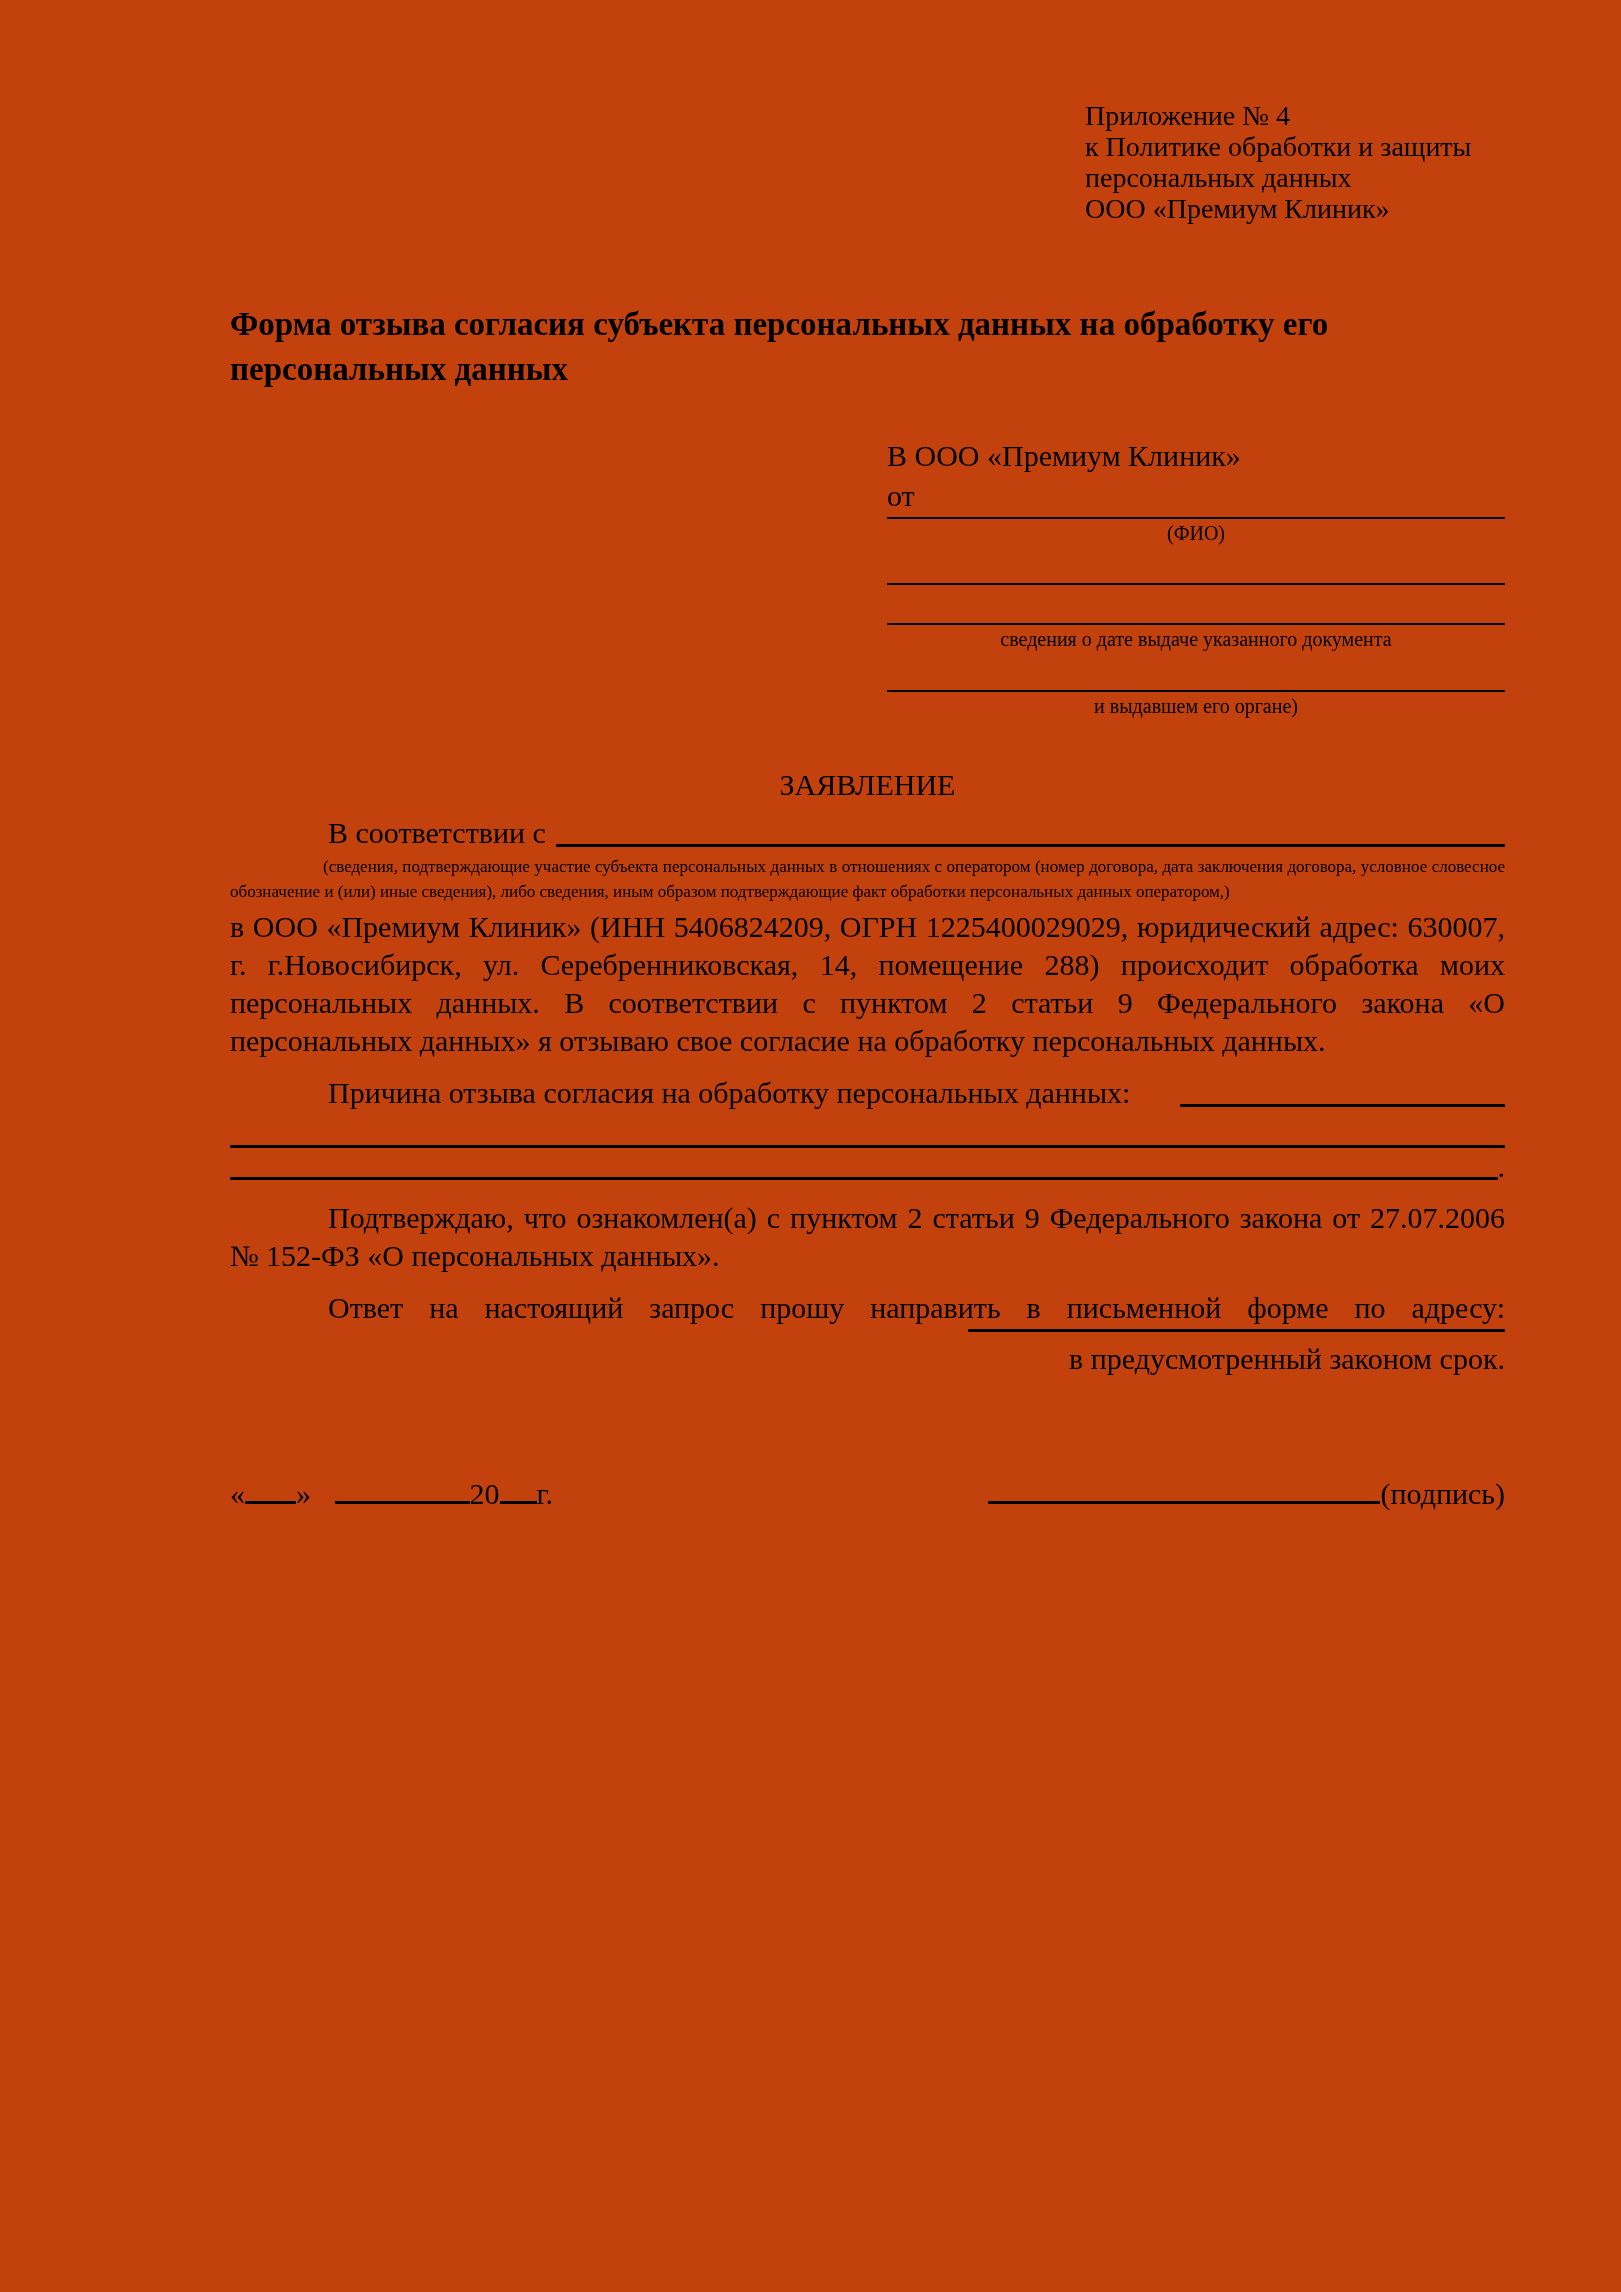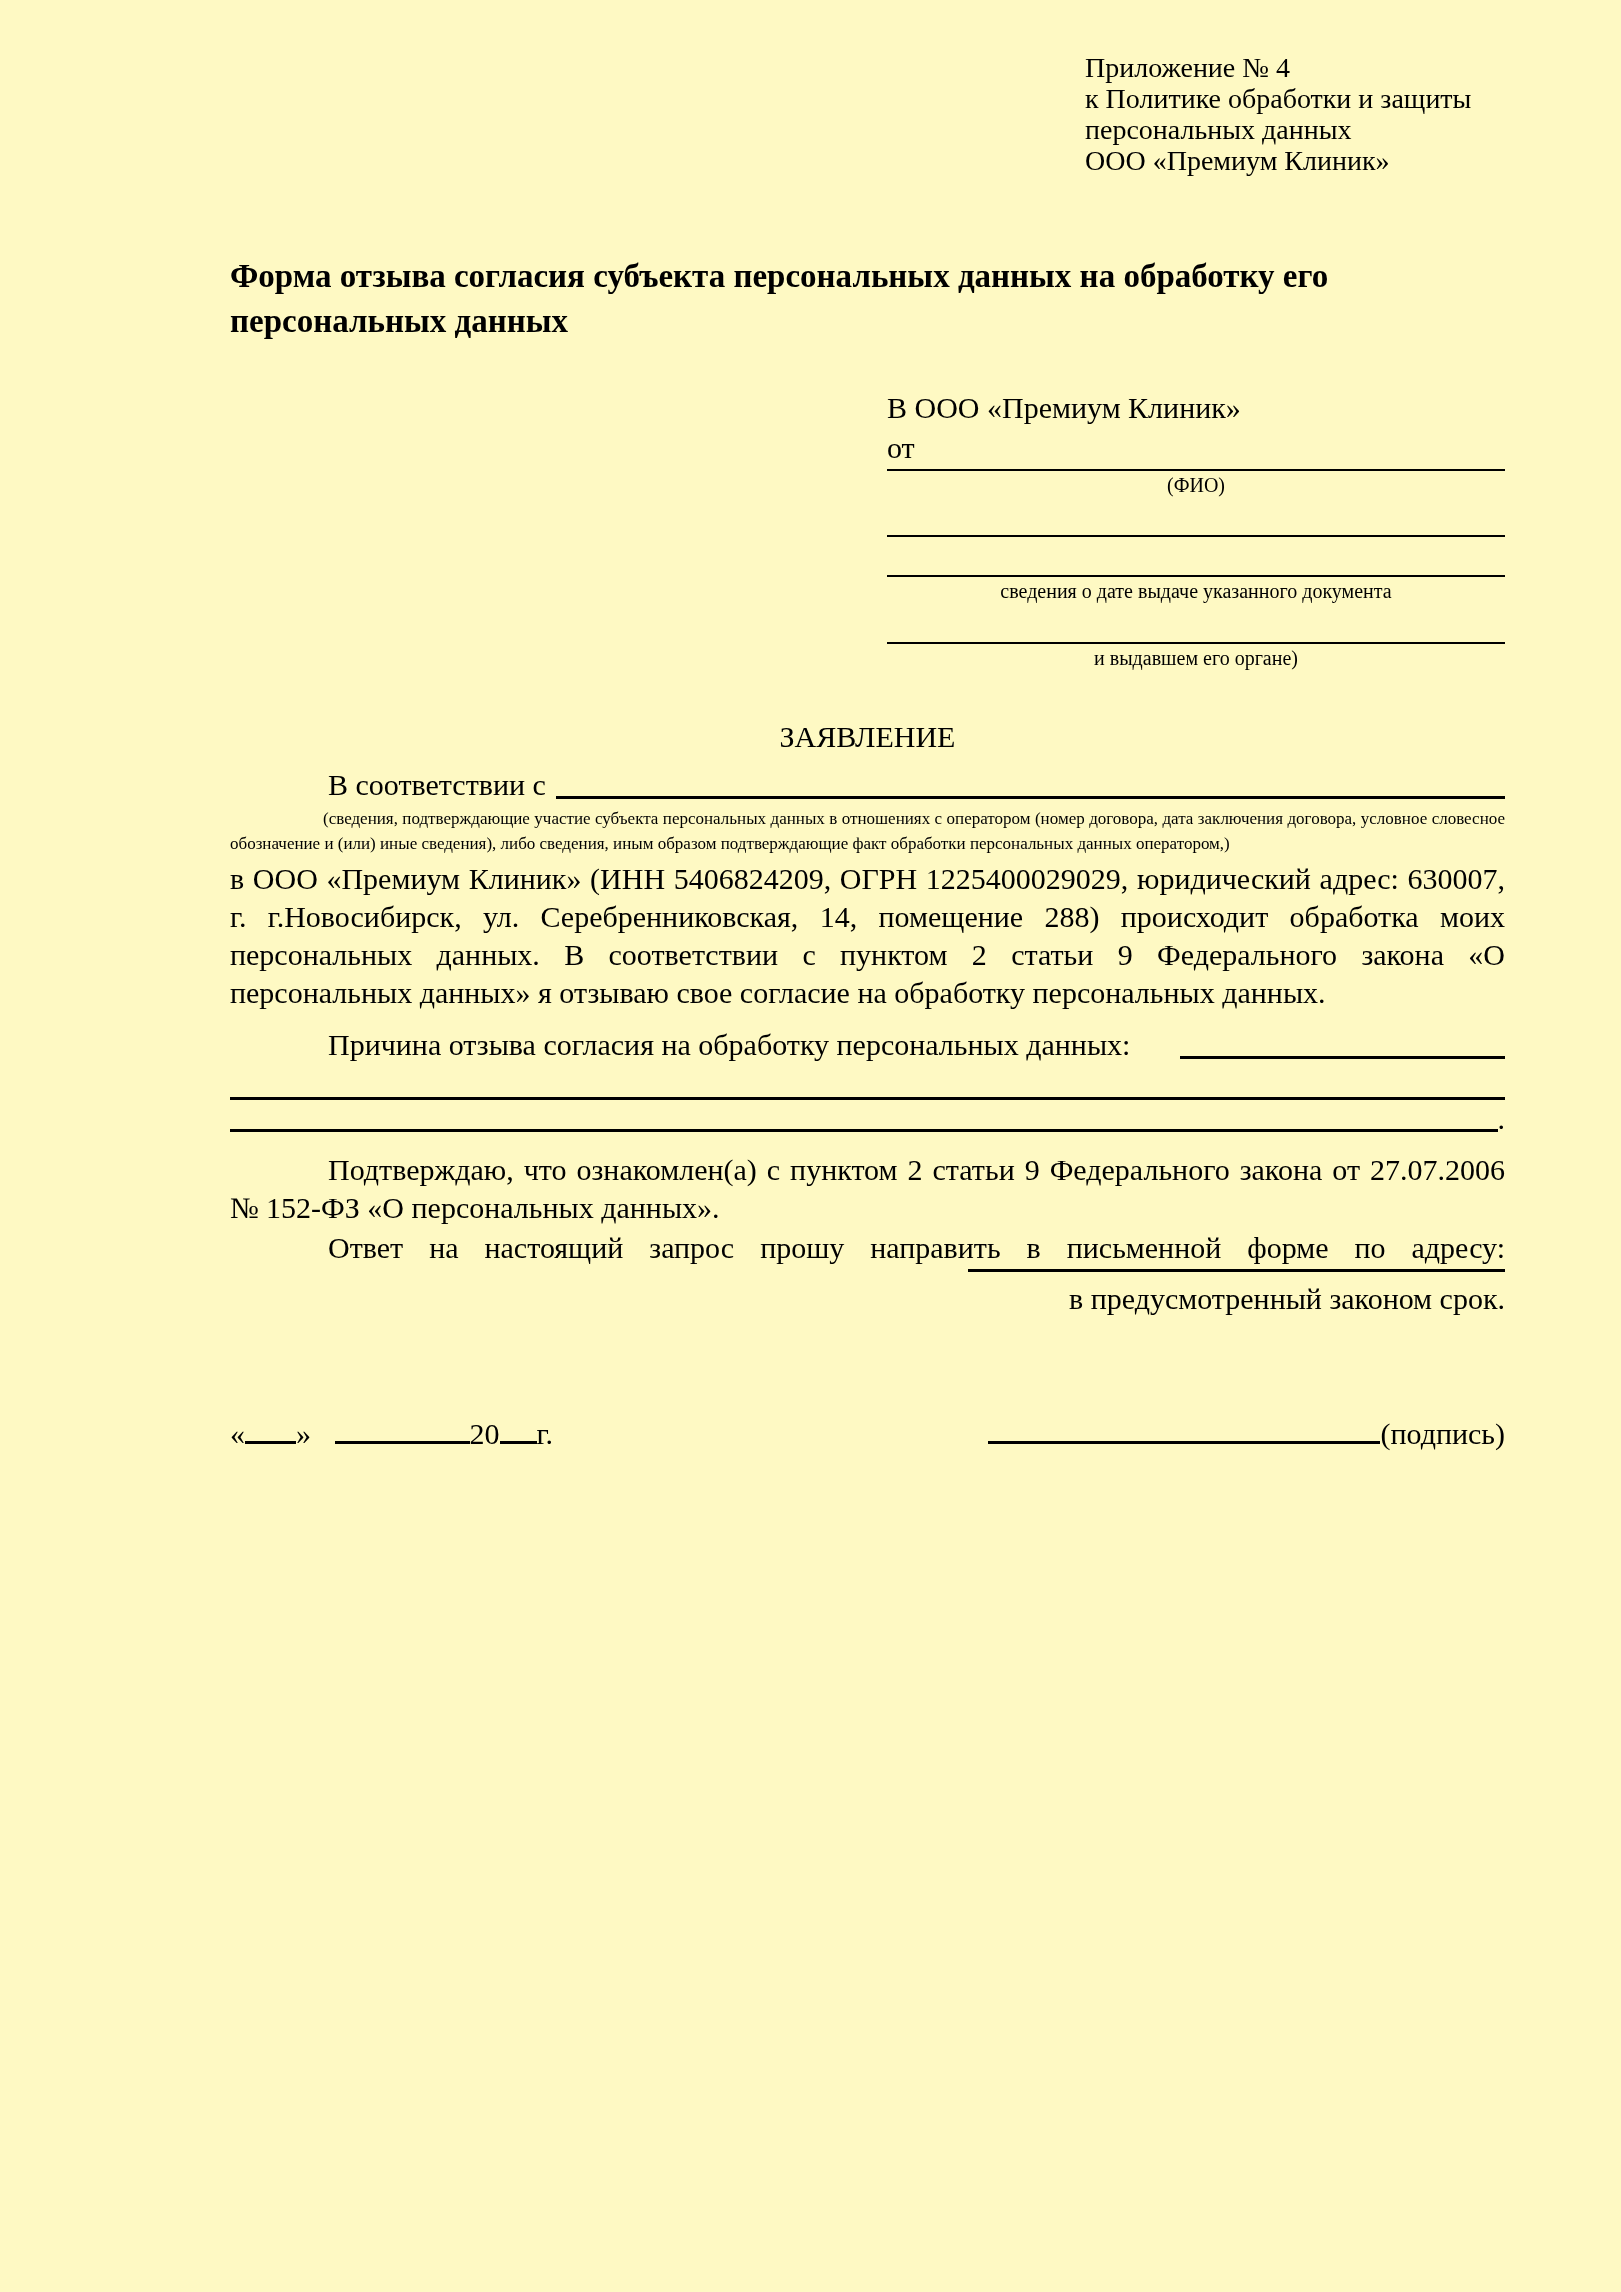--- a/index.html
+++ b/index.html
@@ -2,24 +2,24 @@
 <html><head>
 <meta charset="utf-8">
 <style>
   * { margin: 0; padding: 0; box-sizing: border-box; }
   html, body { background: #e8e8e8; }
   .page {
     position: relative;
     width: 1621px;
     height: 2293px;
     margin: 0 auto;
-    background: #fef9c3;
+    background: #c2410c;
     color: #000000;
     font-family: "Liberation Serif", "DejaVu Serif", serif;
-    padding: 52px 116px 0 230px;
+    padding: 100px 116px 0 230px;
     overflow: hidden;
   }
   
   .annex {
     width: 420px;
     margin-left: auto;
     font-size: 28px;
     line-height: 31px;
     text-align: left;
   }
@@ -92,21 +92,21 @@
     font-size: 30px;
     line-height: 37px;
   }
   .wide-blank-period .fill-blank {
     flex: 1 1 auto;
     border-bottom: 3.9px solid #000;
     margin-bottom: 4.9px;
     height: 32px;
   }
   .confirm { margin-top: 14.7px; text-indent: 98px; }
-  .reply { margin-top: 2px; text-indent: 98px; text-align-last: justify; }
+  .reply { margin-top: 14px; text-indent: 98px; text-align-last: justify; }
   .reply-row {
     display: flex;
     align-items: flex-end;
     font-size: 30px;
     line-height: 43px;
     flex-direction: column;
   }
   .iblank {
     display: inline-block;
     height: 4.9px;

